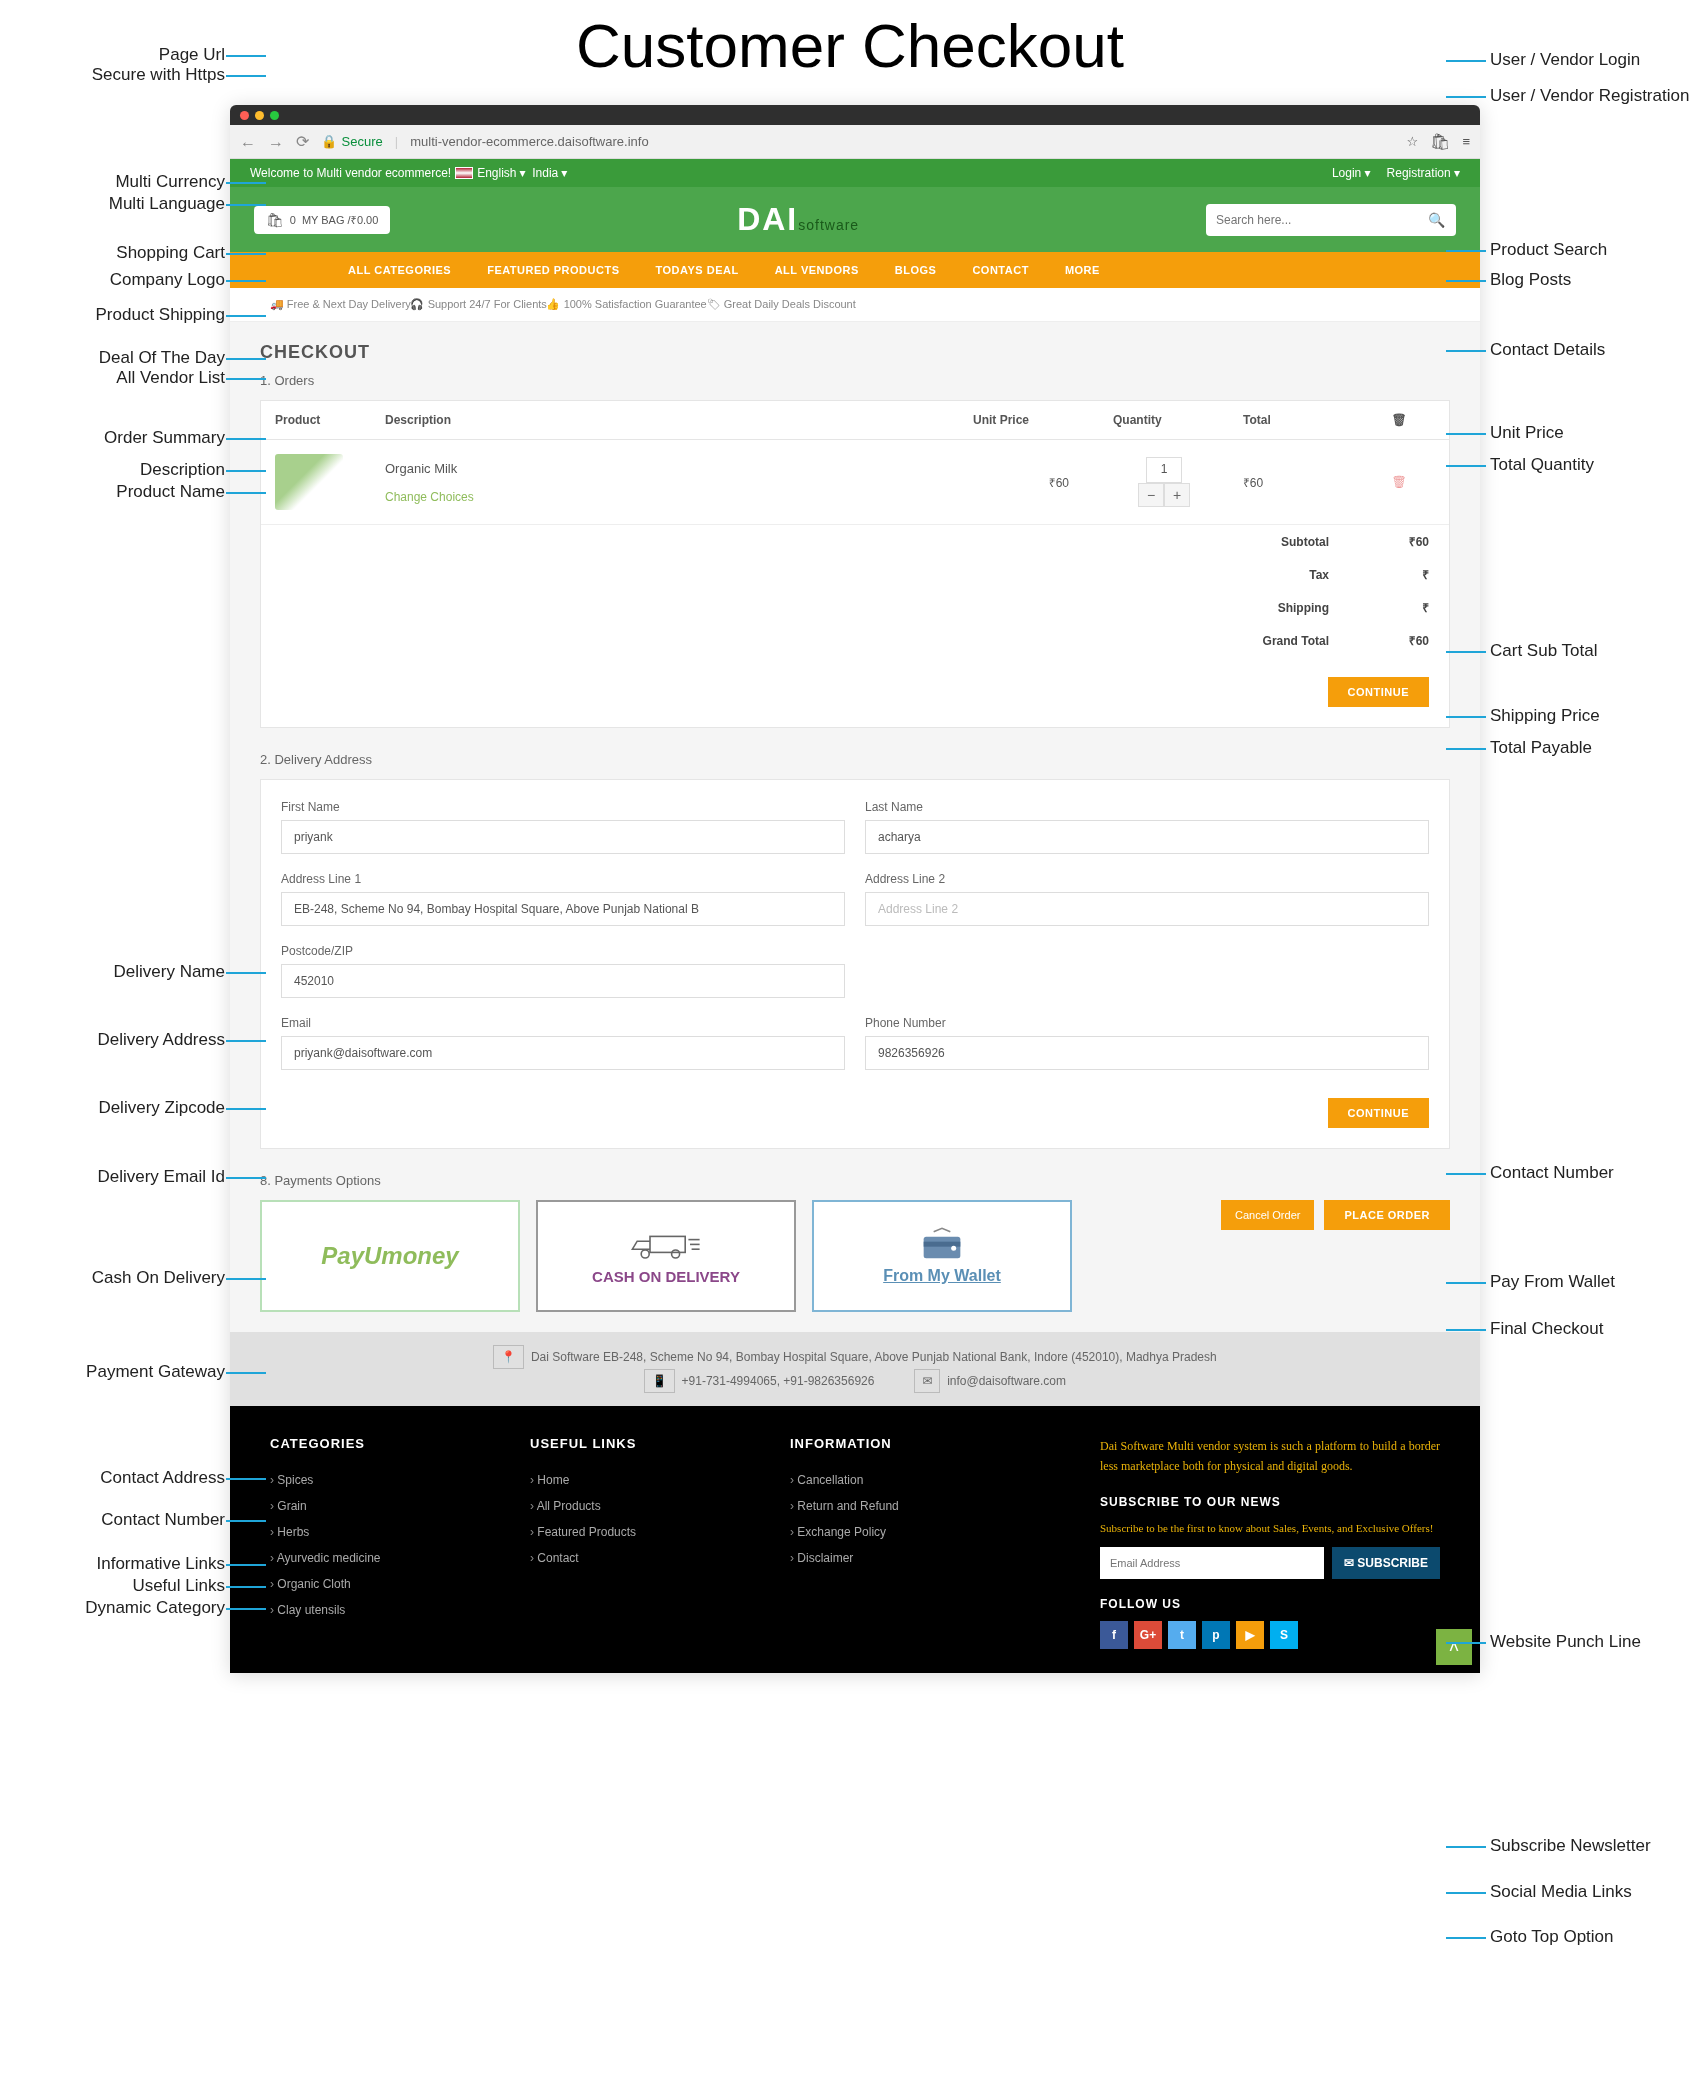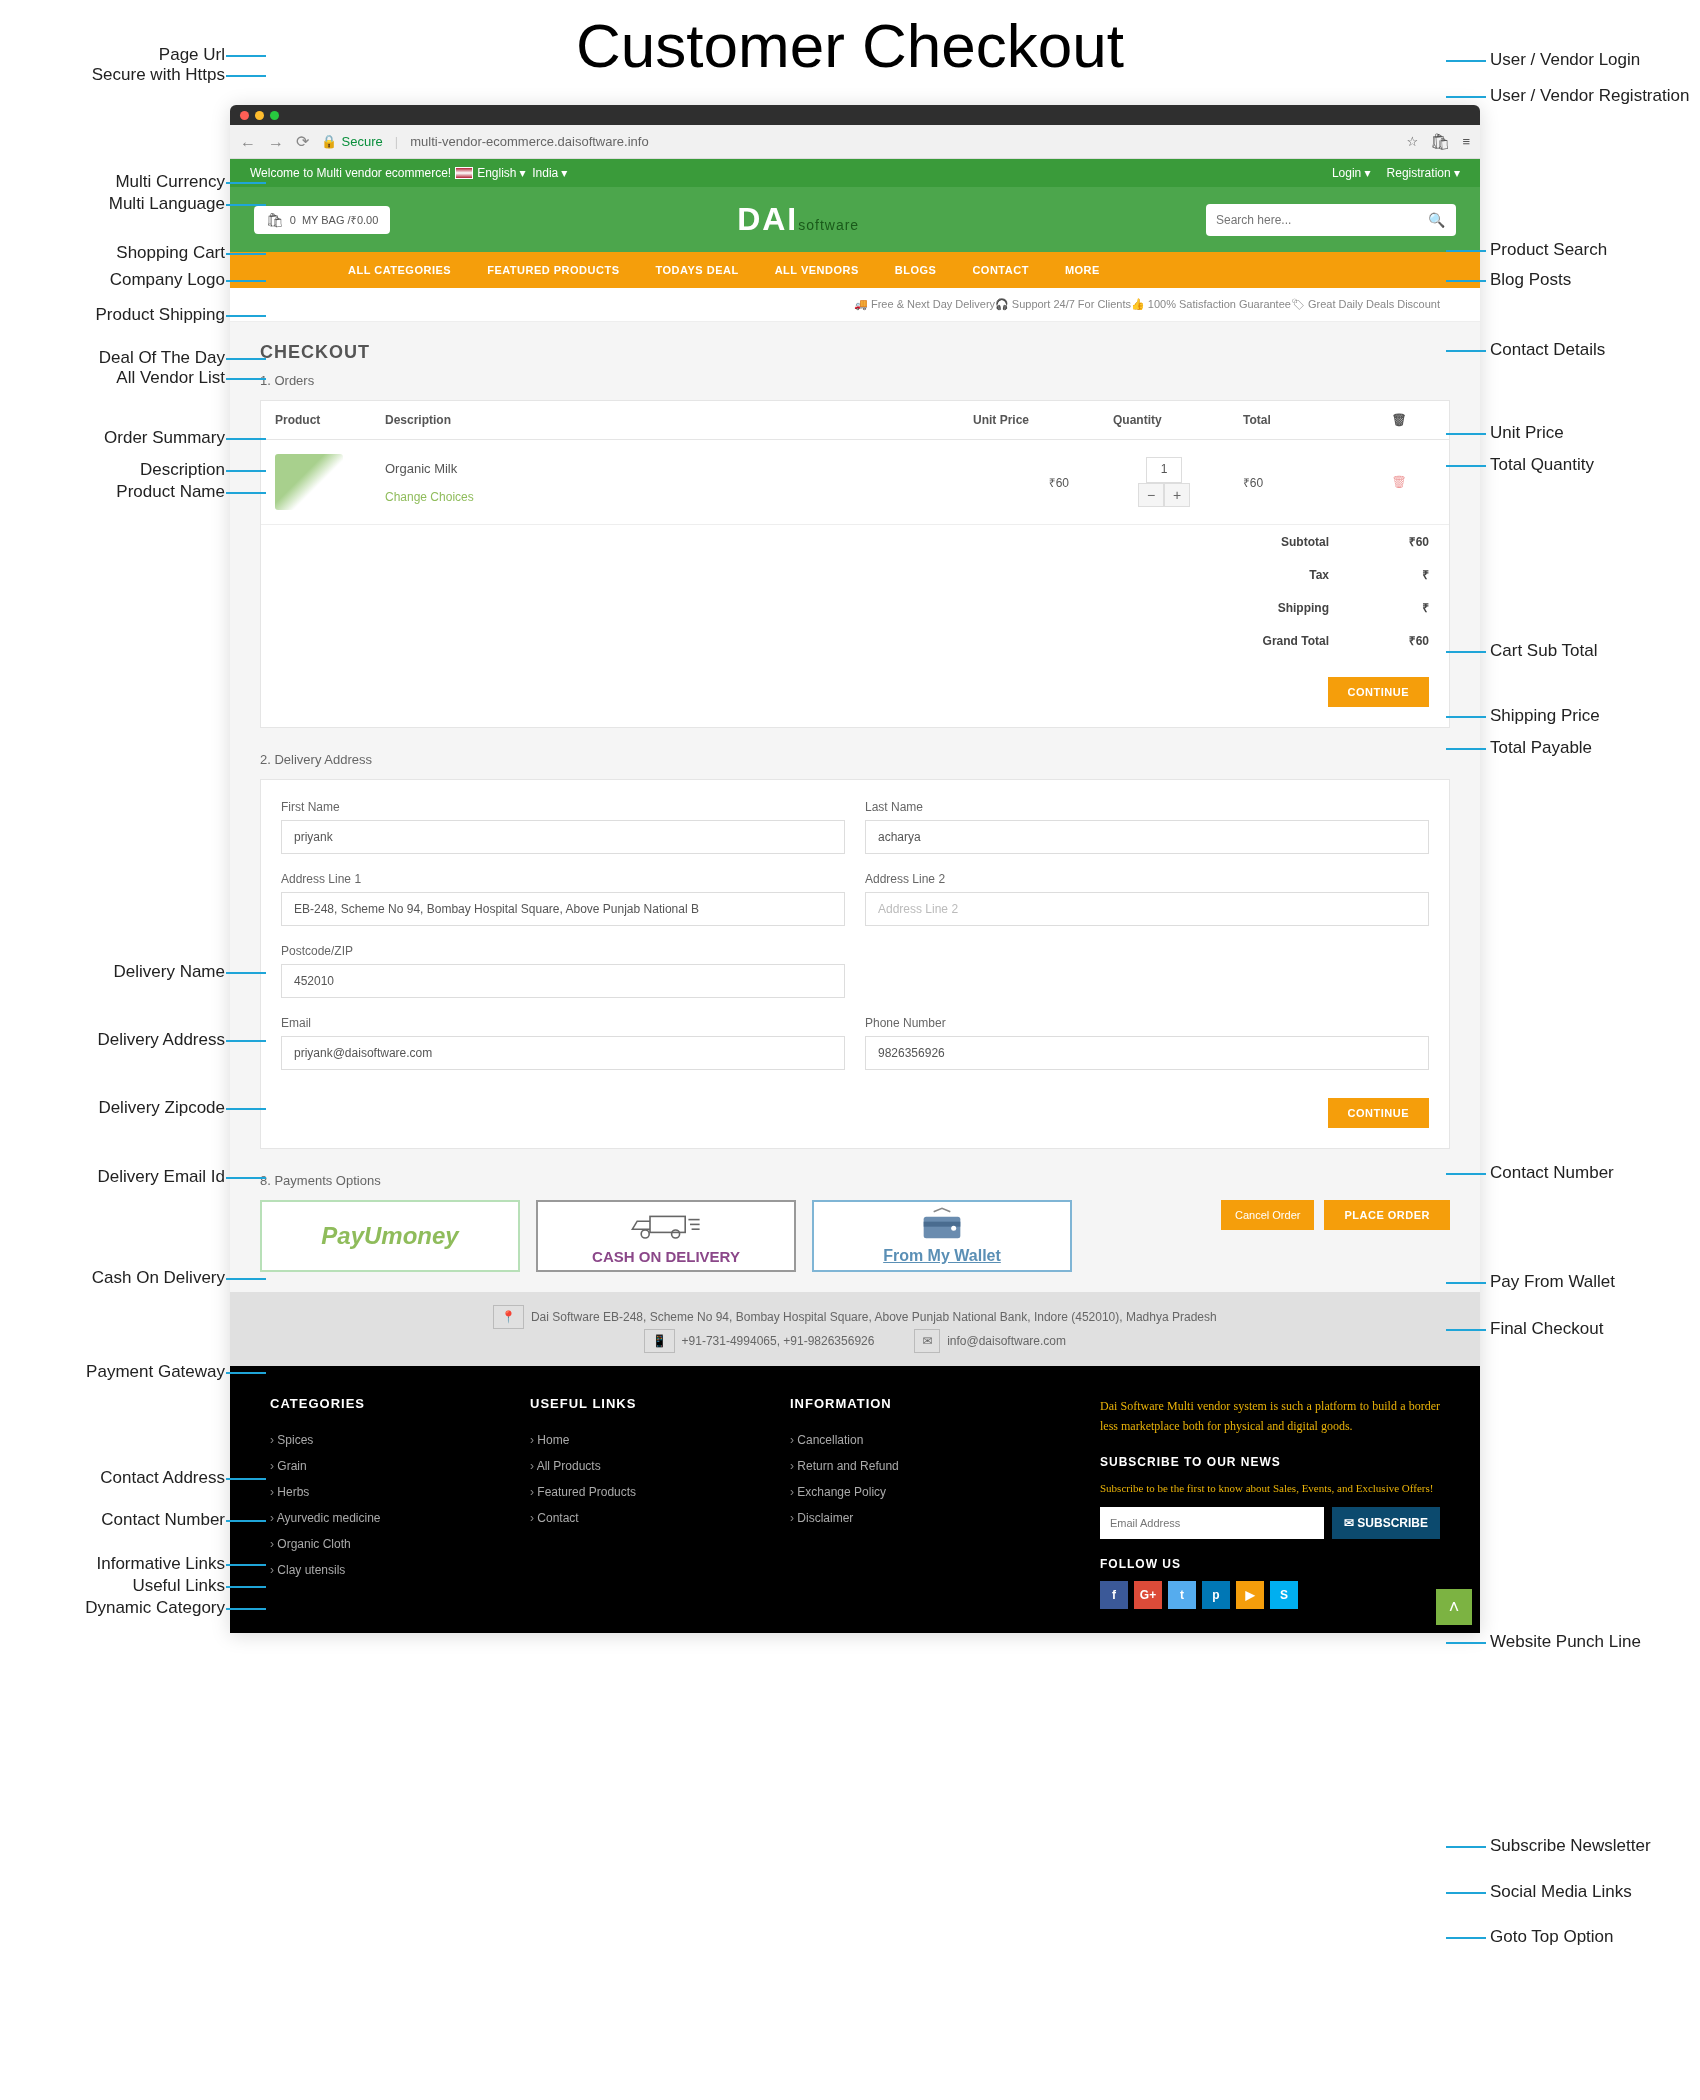--- a/index.html
+++ b/index.html
@@ -39,21 +39,21 @@
 .logo .sub { color: #1a5a1a; font-size: 14px; font-weight: 400; letter-spacing: 1px; }
 .search { background: #fff; border-radius: 4px; width: 250px; height: 32px; display: flex; align-items: center; padding: 0 10px; }
 .search input { border: none; flex: 1; font-size: 12px; outline: none; }
 .search .mag { color: #f59e0b; font-size: 14px; }
 
 
 .nav { background: #f59e0b; display: flex; }
 .nav a { color: #fff; font-size: 11px; font-weight: 700; padding: 12px 18px; text-transform: uppercase; text-decoration: none; letter-spacing: 0.5px; text-align: center; }
 
 
-.features { background: #fff; display: flex; justify-content: flex-end; padding: 10px 40px; font-size: 11px; color: #888; border-bottom: 1px solid #eee; }
+.features { background: #fff; display: flex; justify-content: flex-start; padding: 10px 40px; font-size: 11px; color: #888; border-bottom: 1px solid #eee; }
 
 
 .body { background: #f5f5f5; padding: 20px 30px; }
 .checkout-title { font-size: 18px; font-weight: 700; color: #555; letter-spacing: 1px; }
 .section-title { font-size: 13px; color: #666; margin: 10px 0 12px; }
 
 .card { background: #fff; border: 1px solid #e5e5e5; margin-bottom: 24px; }
 
 
 .otable { width: 100%; border-collapse: collapse; }
@@ -77,21 +77,21 @@
 .form { padding: 20px; }
 .row2 { display: flex; gap: 20px; margin-bottom: 18px; }
 .field { flex: 1; }
 .field label { font-size: 12px; color: #666; display: block; margin-bottom: 6px; }
 .field input { width: 100%; height: 34px; border: 1px solid #ddd; padding: 0 12px; font-size: 12px; color: #555; }
 .field input::placeholder { color: #bbb; }
 .form .continue { padding: 10px 0 0; }
 
 
 .payments { display: flex; gap: 16px; align-items: flex-start; }
-.payopt { width: 260px; height: 72px; border: 2px solid #b8e0b8; background: #fff; display: flex; align-items: center; justify-content: center; font-size: 18px; }
+.payopt { width: 260px; height: 112px; border: 2px solid #b8e0b8; background: #fff; display: flex; align-items: center; justify-content: center; font-size: 18px; }
 .payopt.cod { border-color: #999; color: #8b4789; font-weight: 700; flex-direction: column; gap: 4px; }
 .payopt.wal { border-color: #7fb5d5; color: #5a8fb5; font-weight: 700; flex-direction: column; gap: 4px; }
 .payu { color: #8fbc5b; font-size: 24px; font-weight: 700; font-style: italic; }
 .pay-actions { margin-left: auto; display: flex; gap: 10px; }
 .btn-outline { background: #f59e0b; color: #fff; padding: 7px 14px; font-size: 11px; border: none; }
 
 
 .contact-strip { background: #e0e0e0; padding: 18px 40px; text-align: center; font-size: 12px; color: #666; }
 .contact-strip .row { display: flex; justify-content: center; gap: 40px; margin-top: 10px; align-items: center; }
 .ico-box { border: 1px solid #bbb; padding: 4px 7px; font-size: 12px; }

